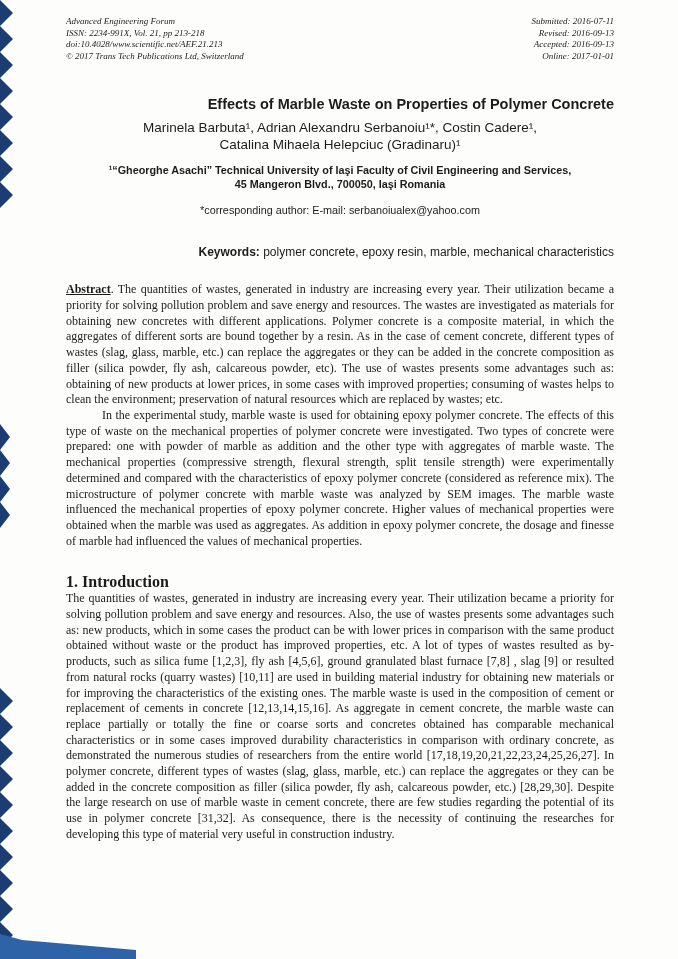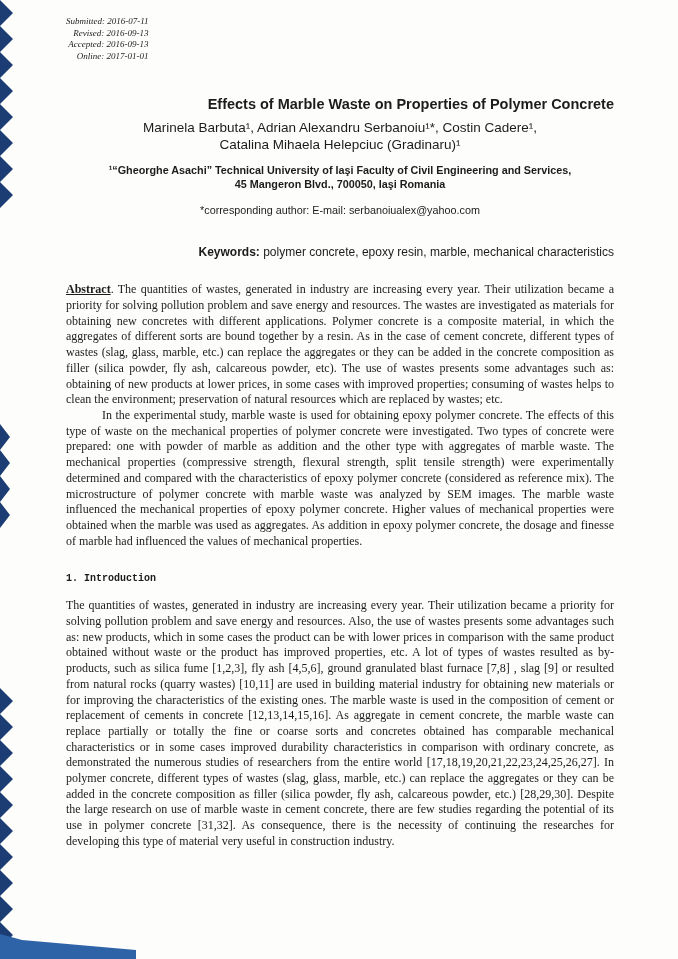--- a/index.html
+++ b/index.html
@@ -69,24 +69,23 @@
   .body-text {
     font-size: 12px;
     line-height: 15.7px;
     text-align: justify;
     margin: 0;
   }
   .abstract-label { font-weight: bold; text-decoration: underline; }
   .indent { text-indent: 36px; }
 
   .section-heading {
-    font-size: 10px;
+    font-size: 16px;
     font-weight: bold;
-    margin: 24px 0 14px 0;
-    font-family: Liberation Mono, monospace;
+    margin: 24px 0 0 0;
   }
 </style>
 </head>
 <body>
 
 <div class="page">
 
   <svg class="edge-deco top" width="16" height="216" viewBox="0 0 16 216" fill="#1b3d74">
     <polygon points="0,0 13,13 0,26 13,39 0,52 13,65 0,78 13,91 0,104 13,117 0,130 13,143 0,156 13,169 0,182 13,195 0,208"></polygon>
   </svg>
@@ -96,20 +95,26 @@
   </svg>
 
   <svg class="edge-deco bottom" width="140" height="271" viewBox="0 0 140 271" fill="#1b3d74">
     <polygon points="0,0 13,13 0,26 13,39 0,52 13,65 0,78 13,91 0,104 13,117 0,130 13,143 0,156 13,169 0,182 13,195 0,208 13,221 0,234 13,247 0,260"></polygon>
     <polygon points="0,246 22,252 136,262 136,271 0,271" fill="#2f63a8"></polygon>
   </svg>
 
   <div class="content">
 
     <header class="page-header">
+      <div class="header-left">
+        <div>Advanced Engineering Forum</div>
+        <div>ISSN: 2234-991X, Vol. 21, pp 213-218</div>
+        <div>doi:10.4028/www.scientific.net/AEF.21.213</div>
+        <div>© 2017 Trans Tech Publications Ltd, Switzerland</div>
+      </div>
       <div class="header-right">
         <div>Submitted: 2016-07-11</div>
         <div>Revised: 2016-09-13</div>
         <div>Accepted: 2016-09-13</div>
         <div>Online: 2017-01-01</div>
       </div>
     </header>
 
     <h1 class="paper-title">Effects of Marble Waste on Properties of Polymer Concrete</h1>
 

